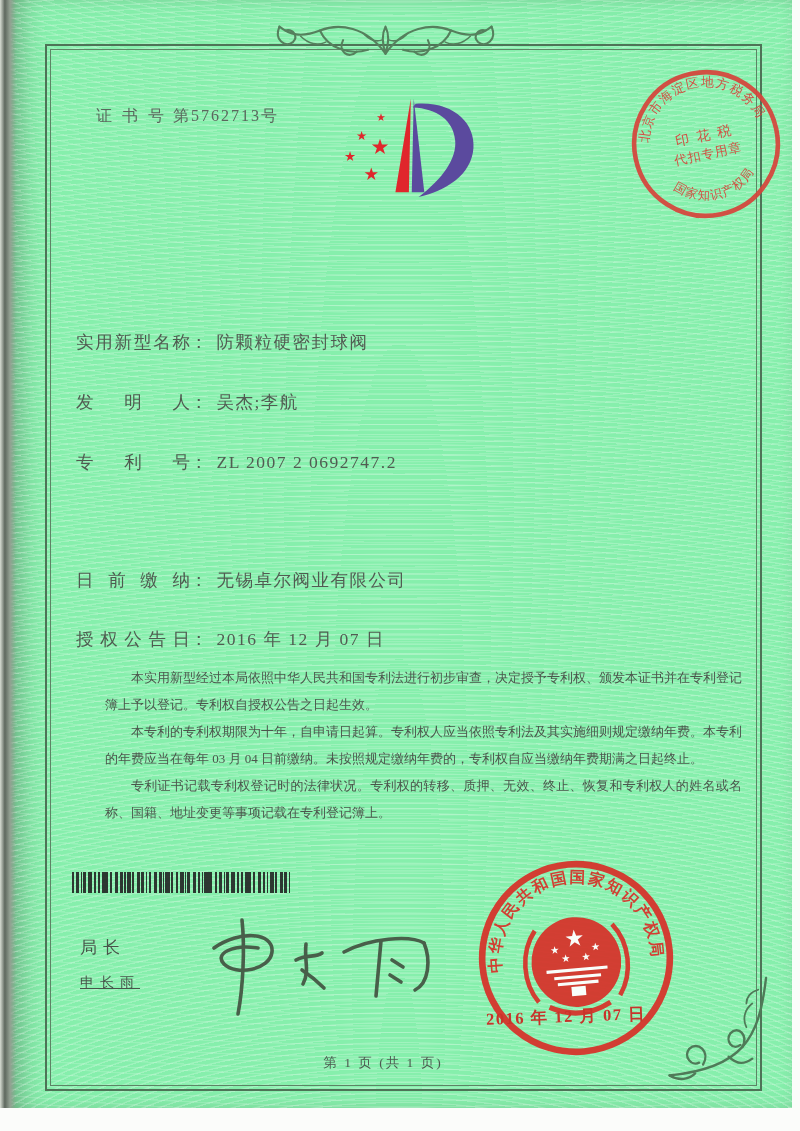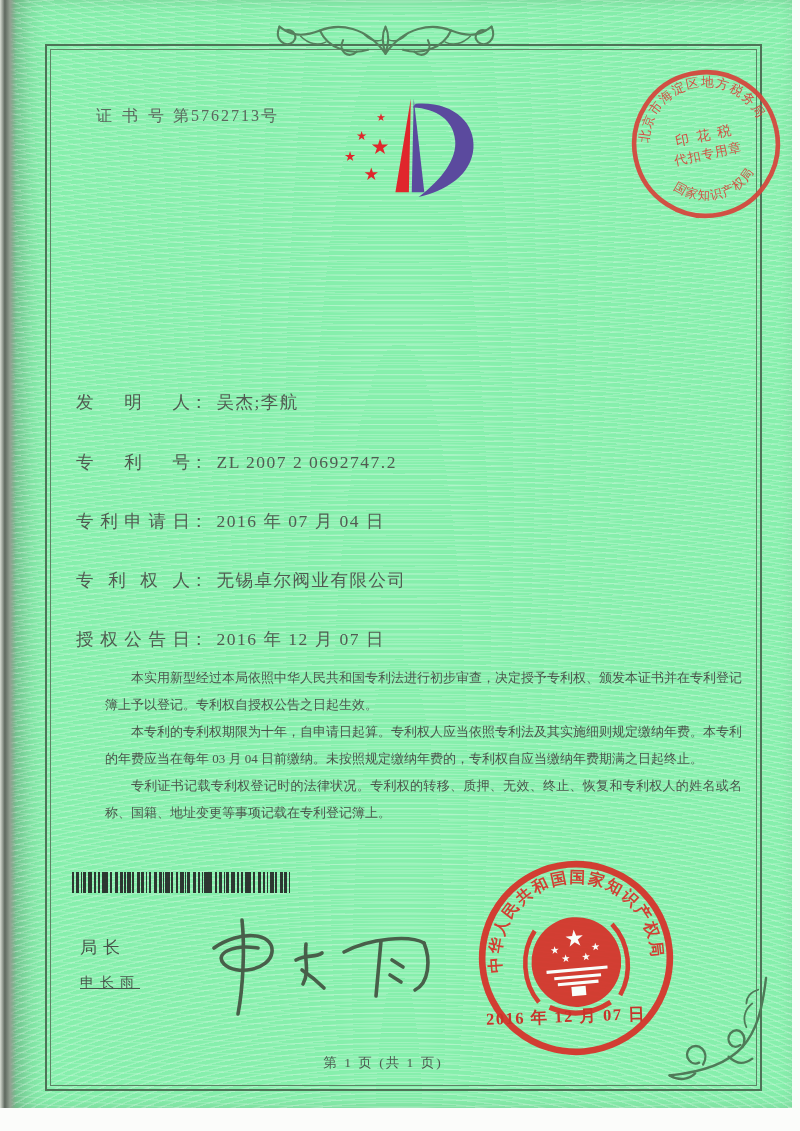--- a/index.html
+++ b/index.html
@@ -127,31 +127,31 @@
         <textPath href="#taxTop" startOffset="50%" text-anchor="middle">北京市海淀区地方税务局</textPath>
       </text>
       <text font-size="12" fill="#d6453c" letter-spacing="1">
         <textPath href="#taxBot" startOffset="50%" text-anchor="middle">国家知识产权局</textPath>
       </text>
       <text x="78" y="74" font-size="13.5" fill="#d6453c" text-anchor="middle" letter-spacing="2">印 花 税</text>
       <text x="78" y="92" font-size="12.5" fill="#d6453c" text-anchor="middle" letter-spacing="1">代扣专用章</text>
     </svg>
 
 
+    <div class="field-row" style="top:330px">
+      <span class="field-label">实用新型名称</span><span class="field-colon">：</span><span class="field-value">防颗粒硬密封球阀</span>
+    </div>
     <div class="field-row" style="top:390px">
       <span class="field-label">发明人</span><span class="field-colon">：</span><span class="field-value">吴杰;李航</span>
     </div>
     <div class="field-row" style="top:450px">
       <span class="field-label">专利号</span><span class="field-colon">：</span><span class="field-value">ZL 2007 2 0692747.2</span>
     </div>
-    <div class="field-row" style="top:509px">
-      <span class="field-label">专利申请日</span><span class="field-colon">：</span><span class="field-value">2016 年 07 月 04 日</span>
-    </div>
     <div class="field-row" style="top:568px">
-      <span class="field-label">专利权人</span><span class="field-colon">：</span><span class="field-value">无锡卓尔阀业有限公司</span>
+      <span class="field-label">日前缴纳</span><span class="field-colon">：</span><span class="field-value">无锡卓尔阀业有限公司</span>
     </div>
     <div class="field-row" style="top:627px">
       <span class="field-label">授权公告日</span><span class="field-colon">：</span><span class="field-value">2016 年 12 月 07 日</span>
     </div>
 
     <div class="body-text">
       <p>本实用新型经过本局依照中华人民共和国专利法进行初步审查，决定授予专利权、颁发本证书并在专利登记簿上予以登记。专利权自授权公告之日起生效。</p>
       <p>本专利的专利权期限为十年，自申请日起算。专利权人应当依照专利法及其实施细则规定缴纳年费。本专利的年费应当在每年 03 月 04 日前缴纳。未按照规定缴纳年费的，专利权自应当缴纳年费期满之日起终止。</p>
       <p>专利证书记载专利权登记时的法律状况。专利权的转移、质押、无效、终止、恢复和专利权人的姓名或名称、国籍、地址变更等事项记载在专利登记簿上。</p>
     </div>

